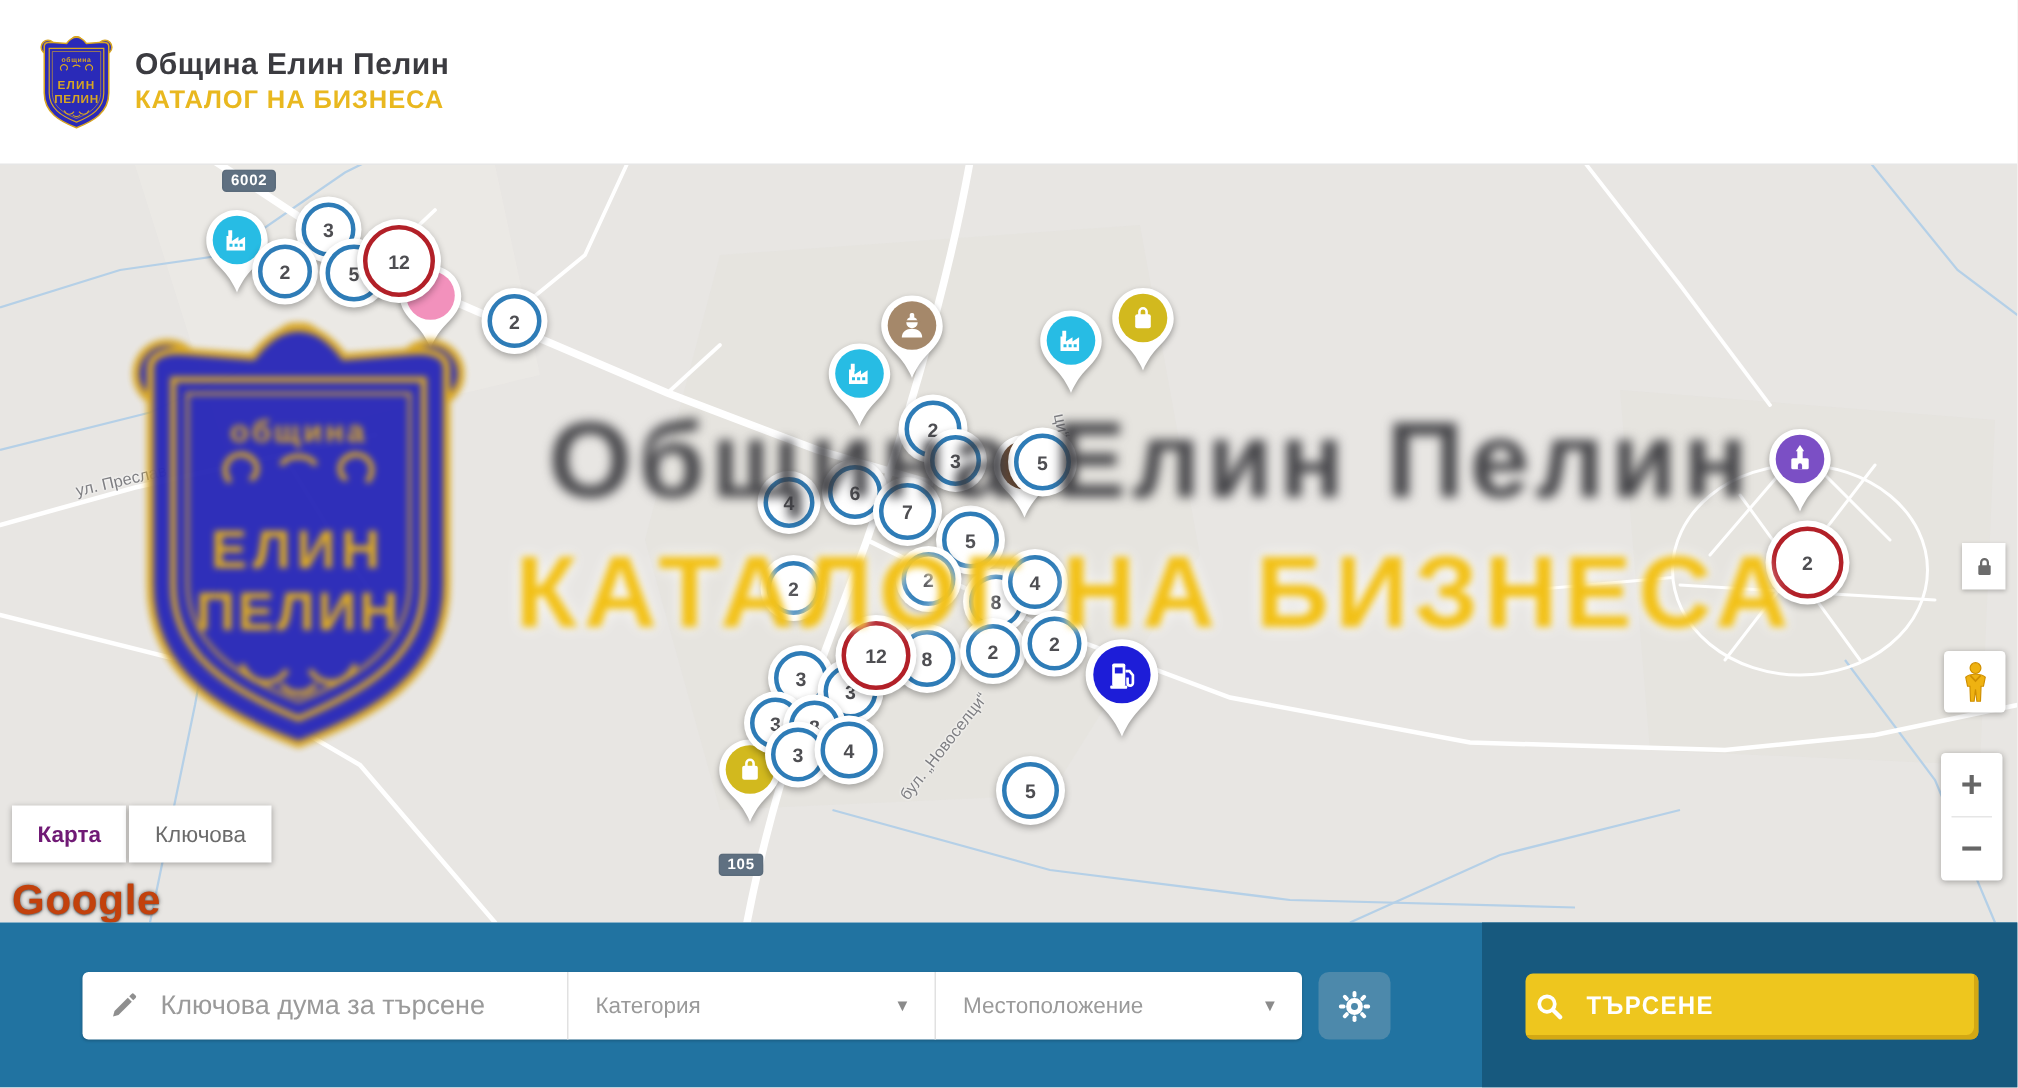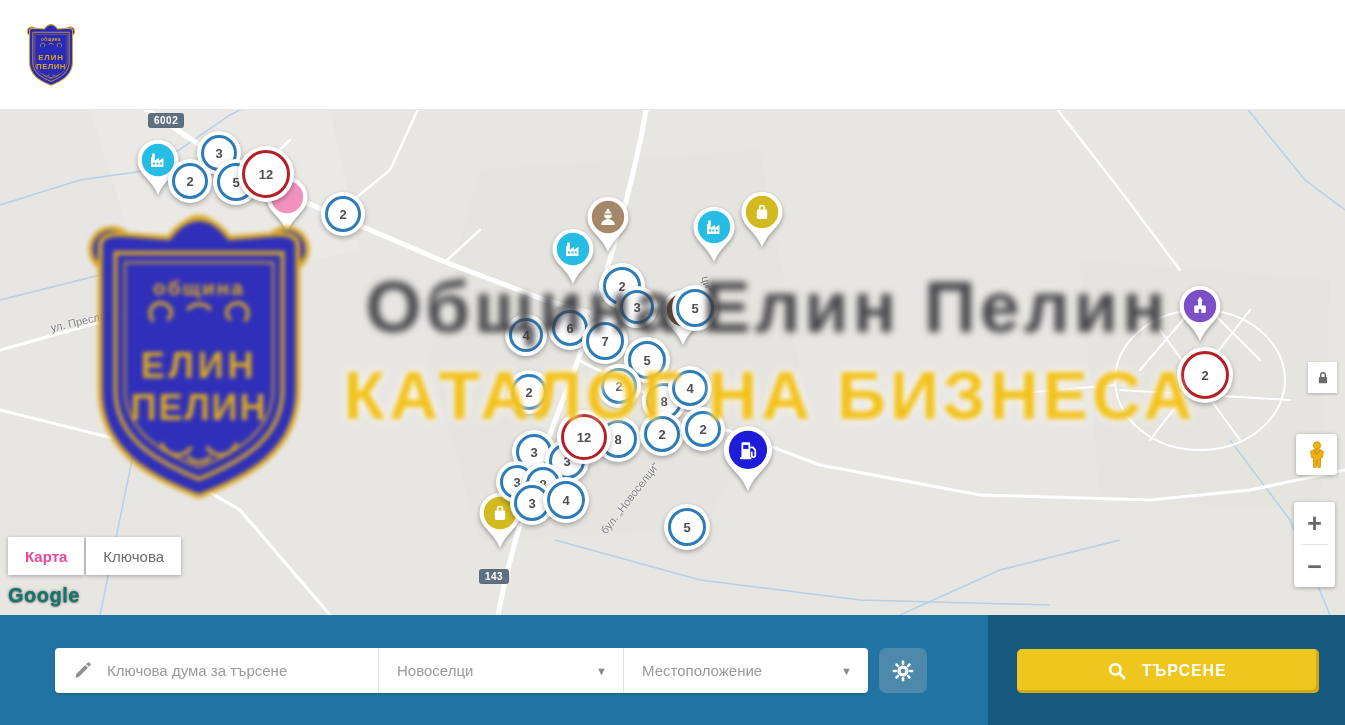--- a/index.html
+++ b/index.html
@@ -59,24 +59,24 @@
     font-size:68px;font-weight:bold;color:#f2c118;letter-spacing:4px;
     filter:blur(2.5px);white-space:nowrap;
     text-shadow:0 0 10px rgba(255,255,255,.95),0 0 4px rgba(255,255,255,.8);
   }
   
   .maptype{position:absolute;left:8px;top:427px;display:flex;gap:2px;z-index:12;}
   .maptype button{
     border:0;background:#fff;height:38px;padding:0 17px;font-size:15px;cursor:pointer;
     box-shadow:0 1px 4px rgba(0,0,0,.3);font-family:"Liberation Sans",sans-serif;
   }
-  .maptype .mt-map{font-weight:bold;color:#ec4899;}
+  .maptype .mt-map{font-weight:bold;color:#701a75;}
   .maptype .mt-sat{color:#6b6b6b;}
   .google-logo{
-    position:absolute;left:8px;top:474px;z-index:12;font-size:20px;font-weight:bold;color:#0f766e;
+    position:absolute;left:8px;top:474px;z-index:12;font-size:28px;font-weight:bold;color:#c2410c;
     letter-spacing:.5px;cursor:pointer;
     text-shadow:0 0 3px rgba(90,90,90,.9),0 1px 1px rgba(90,90,90,.7);
   }
   .attribution{
     position:absolute;right:0;top:487px;height:18px;z-index:12;display:flex;align-items:center;gap:14px;
     background:rgba(245,245,245,.85);padding:0 8px;font-size:10px;color:#4a4a4a;
   }
   .attribution span{white-space:nowrap;}
   .attribution .attr-link{cursor:pointer;}
   .lock-btn{
@@ -97,38 +97,38 @@
   }
   .zoomctrl .zdiv{height:1px;background:#e6e6e6;margin:0 7px;}
   
   .searchbar{position:absolute;left:0;top:615px;width:1345px;height:110px;background:#2173a1;z-index:30;}
   .search-box{
     position:absolute;left:55px;top:33px;width:813px;height:45px;background:#fff;border-radius:4px;
     display:flex;align-items:stretch;box-shadow:0 1px 2px rgba(0,0,0,.2);
   }
   .kw-wrap{flex:0 0 305px;display:flex;align-items:center;padding-left:18px;gap:13px;}
   .kw-wrap input{
-    border:0;outline:none;flex:1;font-size:15px;color:#a16207;font-family:"Liberation Sans",sans-serif;
+    border:0;outline:none;flex:1;font-size:18px;color:#a16207;font-family:"Liberation Sans",sans-serif;
     background:transparent;
   }
   .kw-wrap input::placeholder{color:#9a9a9a;}
   .sdiv{width:1px;background:#e1e1e1;margin:0;}
   .fake-select{
     flex:1;display:flex;align-items:center;justify-content:space-between;
     padding:0 16px 0 18px;font-size:15px;color:#9a9a9a;cursor:pointer;
   }
   .fake-select .arrow{color:#8b8b8b;font-size:11px;}
   .gear-btn{
     position:absolute;left:879px;top:33px;width:48px;height:45px;border:0;border-radius:7px;
     background:#4d89ab;cursor:pointer;display:flex;align-items:center;justify-content:center;
   }
   .right-panel{position:absolute;left:988px;top:0;width:357px;height:110px;background:#17597e;}
   .search-btn{
     position:absolute;left:29px;top:34px;width:302px;height:44px;border:0;border-radius:5px;
-    background:#eec61e;cursor:pointer;display:flex;align-items:center;justify-content:center;gap:12px;
+    background:#eec61e;cursor:pointer;display:flex;align-items:center;gap:12px;
     box-shadow:inset -3px -3px 0 rgba(189,144,12,.55);
   }
   .search-btn span{
     color:#fff;font-size:17px;font-weight:bold;letter-spacing:1px;transform:scaleX(.94);
   }
   .crest-gold{stroke:#d8a622;}
   .crest-text{fill:#d8a622;font-weight:bold;font-family:"Liberation Sans",sans-serif;}
 </style>
 </head>
 <body>
@@ -143,20 +143,24 @@
         <path d="M8 16 C8 12 12 10 18 10 L44 12 C50 4 56 2 60 2 C64 2 70 4 76 12 L102 10 C108 10 112 12 112 16 L112 92 C112 124 86 138 60 148 C34 138 8 124 8 92 Z" fill="#2a2ab8" class="crest-gold" stroke-width="2.5"></path>
         <path d="M16 20 L104 20 L104 92 C104 117 84 129 60 139 C36 129 16 117 16 92 Z" fill="none" class="crest-gold" stroke-width="2"></path>
         <path d="M21 25 L99 25 L99 91 C99 113 82 124 60 133 C38 124 21 113 21 91 Z" fill="none" class="crest-gold" stroke-width="1"></path>
         <text x="60" y="42" text-anchor="middle" font-size="11" letter-spacing="1" class="crest-text">община</text>
         <path d="M36 56c-5-6 2-13 8-8 2 2 2 6-1 7m41 1c5-6-2-13-8-8-2 2-2 6 1 7M54 50c2-4 10-4 12 0" fill="none" class="crest-gold" stroke-width="1.8"></path>
         <text x="60" y="86" text-anchor="middle" font-size="19" letter-spacing="2" class="crest-text">ЕЛИН</text>
         <text x="60" y="108" text-anchor="middle" font-size="19" letter-spacing="1" class="crest-text">ПЕЛИН</text>
         <path d="M40 120c4 8 12 8 16 2m24-2c-4 8-12 8-16 2M54 127c3 4 9 4 12 0" fill="none" class="crest-gold" stroke-width="1.8"></path>
       </g>
     </svg>
+    <div class="brand-text">
+      <div class="brand-title">Община Елин Пелин</div>
+      <div class="brand-subtitle">КАТАЛОГ НА БИЗНЕСА</div>
+    </div>
   </div>
 </header>
 
 <div class="map">
   <svg class="roads" width="1345" height="505">
     <polygon points="480,60 760,40 800,260 700,420 480,430 430,250" fill="#e4e1dc" opacity=".55"></polygon>
     <polygon points="1080,150 1330,170 1320,400 1100,390" fill="#e4e1dc" opacity=".5"></polygon>
     <polygon points="90,0 330,0 360,140 150,190" fill="#eceae6" opacity=".7"></polygon>
     <g stroke="#b5d0e7" stroke-width="1.5" fill="none">
       <path d="M0 95 L80 70 L150 60 L230 5 L260 -10"></path>
@@ -419,21 +423,21 @@
       </div>
       <div class="cluster" style="left: 664px; top: 394px; width: 46px; height: 46px; z-index: 5;">
         <div class="ring" style="border-color:#2e7cb7"></div>
         <span>5</span>
       </div>
       <div class="cluster" style="left: 1177px; top: 237px; width: 56px; height: 56px; z-index: 6;">
         <div class="ring" style="border-color:#b22028"></div>
         <span>2</span>
       </div>
       <div class="roadlabel" style="left: 148px; top: 3px;">6002</div>
-      <div class="roadlabel" style="left: 479px; top: 459px;">143</div>
+      <div class="roadlabel" style="left: 479px; top: 459px;">105</div>
       <div class="streetlabel" style="left: 50px; top: 205px; transform: rotate(-13deg);">ул. Преслав</div>
       <div class="streetlabel" style="left: 586px; top: 382px; transform: rotate(-52deg);">бул. „Новоселци“</div>
       <div class="streetlabel" style="left: 699px; top: 168px; transform: rotate(78deg);">ци“</div>
     </div>
 
   <svg class="wm wm-shield" viewBox="0 0 120 150">
     <g>
       <circle cx="14" cy="18" r="11" fill="#2a2ab8" class="crest-gold" stroke-width="2.5"></circle>
       <circle cx="106" cy="18" r="11" fill="#2a2ab8" class="crest-gold" stroke-width="2.5"></circle>
       <circle cx="60" cy="10" r="9" fill="#2a2ab8" class="crest-gold" stroke-width="2.5"></circle>
@@ -479,21 +483,21 @@
   <div class="search-box">
     <div class="kw-wrap">
       <svg width="19" height="19" viewBox="0 0 24 24">
         <path d="M3 21l1.2-4.6L15.4 5.2l3.4 3.4L7.6 19.8z" fill="#8f8f8f"></path>
         <path d="M16.6 4 L18.6 2 a1.4 1.4 0 0 1 2 0 l1.4 1.4 a1.4 1.4 0 0 1 0 2 l-2 2z" fill="#8f8f8f"></path>
       </svg>
       <input type="text" placeholder="Ключова дума за търсене" style="">
     </div>
     <div class="sdiv"></div>
     <div class="fake-select">
-      <span>Новоселци</span>
+      <span>Категория</span>
       <span class="arrow">▼</span>
     </div>
     <div class="sdiv"></div>
     <div class="fake-select">
       <span>Местоположение</span>
       <span class="arrow">▼</span>
     </div>
   </div>
   <button class="gear-btn">
     <svg width="24" height="24" viewBox="0 0 24 24">

